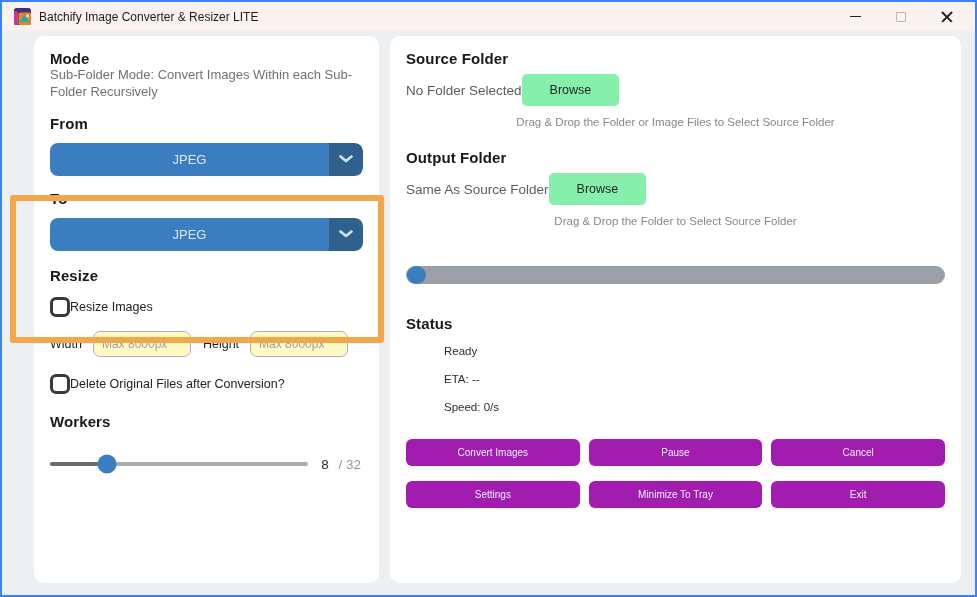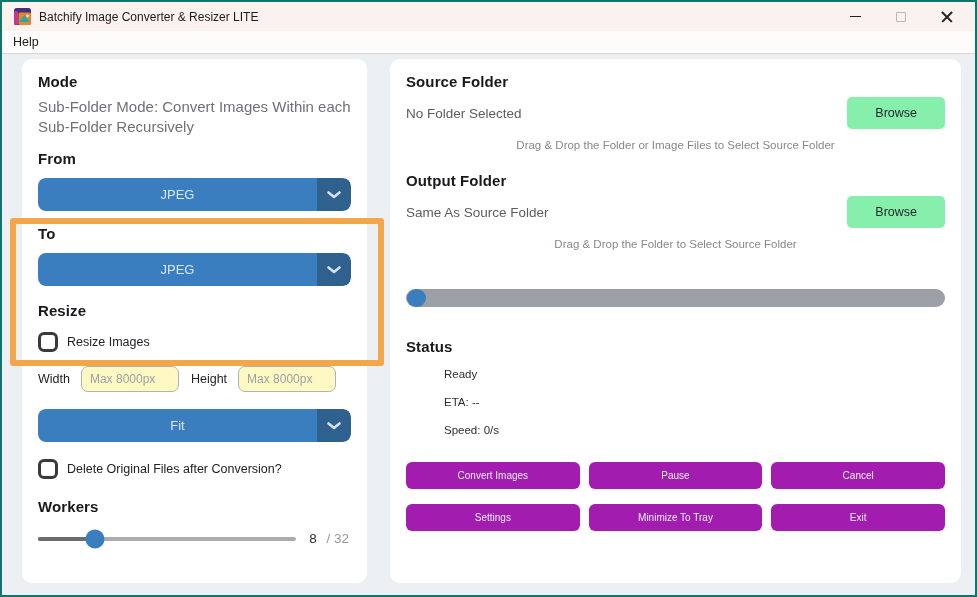--- a/index.html
+++ b/index.html
@@ -5,21 +5,21 @@
   * { margin: 0; padding: 0; box-sizing: border-box; }
   html, body { width: 977px; height: 597px; }
   body {
     font-family: "Liberation Sans", "DejaVu Sans", sans-serif;
     background: #edf0f2;
     position: relative;
     overflow: hidden;
   }
   .window {
     position: absolute; inset: 0;
-    border: 2px solid #0f766e;
+    border: 2px solid #3b82f6;
     display: flex; flex-direction: column;
     background: #edf0f2;
   }
   
   .titlebar {
     height: 29px; background: #f9f2ee;
     display: flex; align-items: center;
     padding: 0 8px; flex: 0 0 auto;
   }
   .app-icon { width: 17px; height: 17px; margin: 0 8px 0 4px; flex: 0 0 auto; }
@@ -38,74 +38,74 @@
   .menubar {
     height: 23px; background: #fdfcfb; border-bottom: 1px solid #d8d8d8;
     display: flex; align-items: center; padding: 0 4px; flex: 0 0 auto;
   }
   .menu-item { font-size: 12.5px; color: #1c1c1c; padding: 2px 7px; cursor: default; }
   
   .content { position: relative; flex: 1; }
   .card {
     position: absolute; background: #ffffff; border-radius: 10px;
   }
-  .card-left  { left: 20px;  top: 5px; width: 345px; bottom: 12px; padding: 14px 16px; }
+  .card-left  { left: 32px;  top: 5px; width: 345px; bottom: 12px; padding: 14px 16px; }
   .card-right { left: 388px; right: 14px; top: 5px; bottom: 12px; padding: 14px 16px; }
   .h-section { font-size: 15px; font-weight: bold; color: #17191c; letter-spacing: 0.1px; }
   
   .dropdown {
     margin-top: 11px; height: 33px; display: flex; border-radius: 8px; overflow: hidden;
     cursor: pointer; width: 100%;
   }
   .dropdown-main {
     flex: 1; background: #3b7ec0; color: #d9e7f4; font-size: 13px;
     display: flex; align-items: center; justify-content: center;
   }
   .dropdown-caret {
     flex: 0 0 34px; background: #2f618f; border-radius: 0 8px 8px 0;
     display: flex; align-items: center; justify-content: center;
   }
-  .mode-desc { margin-top: 7px; font-size: 15px; line-height: 1.3; color: #6d7277; }
+  .mode-desc { font-size: 13px; line-height: 1.3; color: #6d7277; }
   
   .highlight-rect {
     position: absolute; left: 8px; top: 164px; width: 374px; height: 148px;
     border: 6px solid #f3a74b; border-radius: 3px; z-index: 5; pointer-events: none;
   }
   
   .check-row { display: flex; align-items: center; margin-top: 13px; }
   .checkbox {
     width: 20px; height: 20px; border: 3px solid #3a3a3a; border-radius: 6px;
     background: #fff; cursor: pointer; flex: 0 0 auto;
   }
-  .check-label { margin-left: 9px; font-size: 12.5px; color: #202226; }
+  .check-label { margin-left: 0; font-size: 12.5px; color: #202226; }
   
   .size-row { display: flex; align-items: center; margin-top: 14px; }
   .size-label { font-size: 12.5px; color: #202226; }
   .size-input {
     width: 98px; height: 26px; margin-left: 11px; border: 1.5px solid #aeb2b6; border-radius: 7px;
     font-size: 12px; padding: 0 8px; color: #333; outline: none;
     font-family: "Liberation Sans", sans-serif; background: #fef9c3;
   }
   .size-input::placeholder { color: #9ba1a7; }
   .size-row .gap { width: 12px; }
   .fit-dropdown { margin-top: 17px; }
   
   .workers-heading { margin-top: 19px; }
-  .slider-row { display: flex; align-items: center; margin-top: 16px; }
+  .slider-row { display: flex; align-items: center; margin-top: 27px; }
   .slider-track { position: relative; flex: 0 0 258px; height: 4px; border-radius: 2px; background: #a9adb0; }
   .slider-fill { position: absolute; left: 0; top: 0; height: 4px; width: 22%; background: #686c6f; border-radius: 2px; }
   .slider-thumb {
     position: absolute; left: 22%; top: 50%; transform: translate(-50%, -50%);
     width: 19px; height: 19px; border-radius: 50%; background: #3b7ec0; cursor: pointer;
   }
   .slider-value { margin-left: auto; font-size: 13.5px; padding-right: 2px; }
   .slider-value .cur { color: #2a2d30; }
   .slider-value .max { color: #94989c; margin-left: 6px; }
   
-  .folder-row { display: flex; align-items: center; justify-content: space-between; margin-top: 6px; min-height: 34px; }
+  .folder-row { display: flex; align-items: center; justify-content: flex-start; margin-top: 6px; min-height: 34px; }
   .folder-value { font-size: 13.5px; color: #595d61; }
   .browse-btn {
     background: #86efac; border: none; border-radius: 5px; padding: 9px 28px;
     font-size: 12.5px; color: #26292c; cursor: pointer; font-family: "Liberation Sans", sans-serif;
   }
   .drop-hint { text-align: center; font-size: 11.5px; color: #84888d; margin-top: 9px; }
   .out-heading { margin-top: 21px; }
   .progress-wrap { margin-top: 39px; position: relative; height: 18px; }
   .progress-track { position: absolute; inset: 0; background: #9aa0a5; border-radius: 9px; }
   .progress-thumb {
@@ -145,23 +145,20 @@
         </div>
       <div class="win-btn">
           <div class="max-glyph"></div>
         </div>
       <div class="win-btn">
           <div class="close-glyph"></div>
         </div>
     </div>
   </div>
 
-  <div class="menubar">
-    <span class="menu-item">Help</span>
-  </div>
 
   <div class="content">
 
     <div class="card card-left">
       <div class="h-section">Mode</div>
       <div class="mode-desc">Sub-Folder Mode: Convert Images Within each Sub-Folder Recursively</div>
 
       <div class="h-section" style="margin-top:14px;">From</div>
       <div class="dropdown">
         <div class="dropdown-main">JPEG</div>
@@ -189,28 +186,20 @@
       </div>
 
       <div class="size-row">
         <span class="size-label">Width</span>
         <input class="size-input" type="text" placeholder="Max 8000px" style="">
         <span class="gap"></span>
         <span class="size-label">Height</span>
         <input class="size-input" type="text" placeholder="Max 8000px" style="">
       </div>
 
-      <div class="dropdown fit-dropdown">
-        <div class="dropdown-main">Fit</div>
-        <div class="dropdown-caret">
-          <svg width="14" height="8" viewBox="0 0 14 8">
-              <path d="M1.5 1.5 L7 6 L12.5 1.5" fill="none" stroke="#d3e1ef" stroke-width="2.6" stroke-linecap="round" stroke-linejoin="round"></path>
-            </svg>
-        </div>
-      </div>
 
       <div class="check-row" style="margin-top:17px;">
         <div class="checkbox"></div>
         <span class="check-label">Delete Original Files after Conversion?</span>
       </div>
 
       <div class="h-section workers-heading">Workers</div>
       <div class="slider-row">
         <div class="slider-track">
           <div class="slider-fill"></div>

